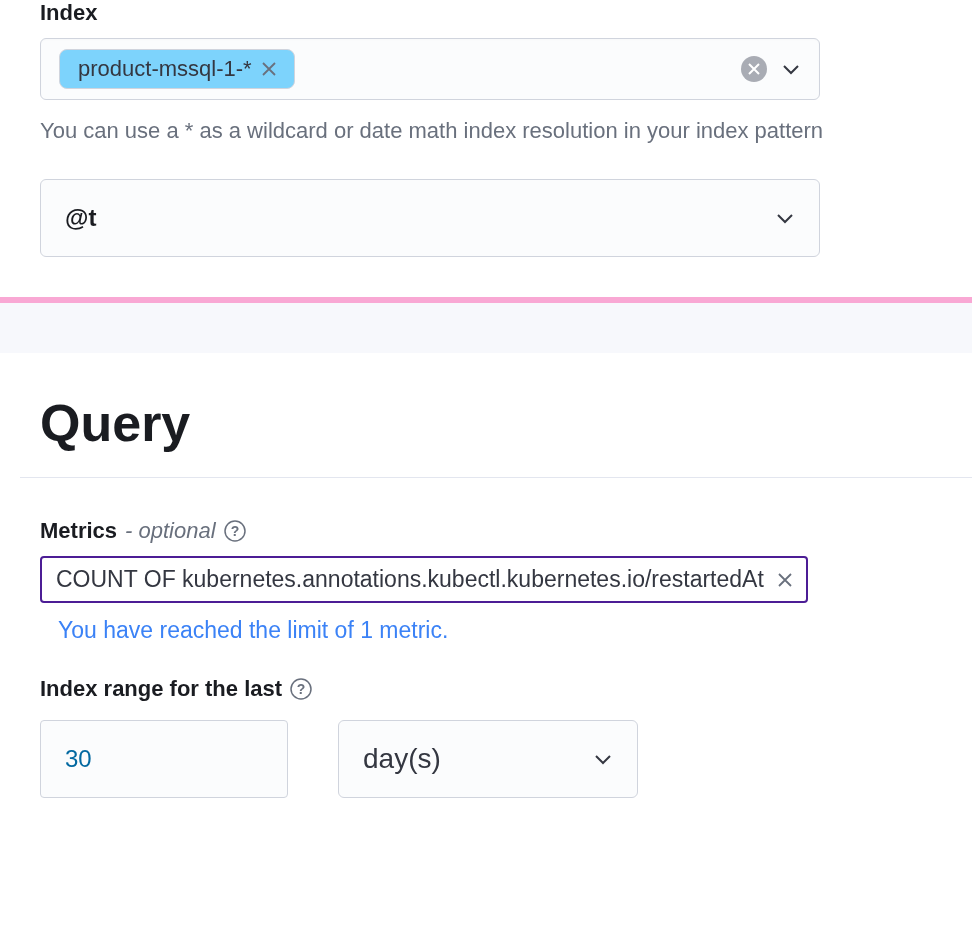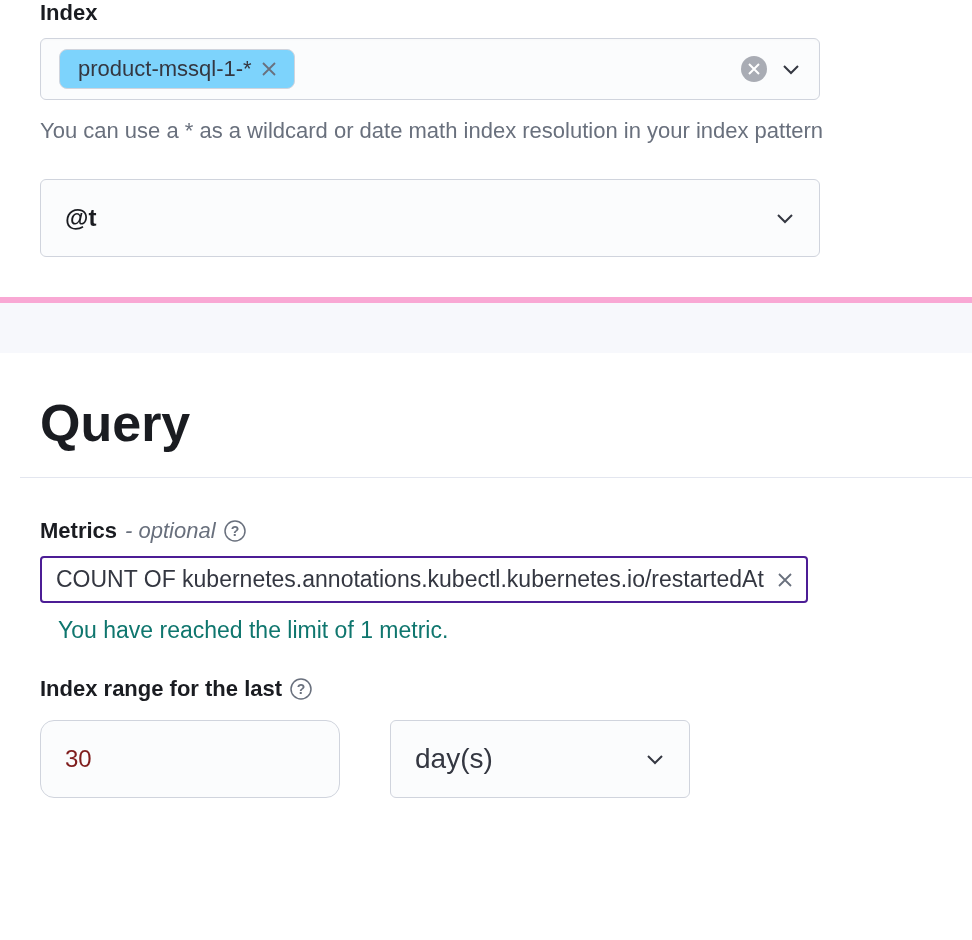--- a/index.html
+++ b/index.html
@@ -132,38 +132,38 @@
       background: #fff;
       border: 2px solid #4c1d95;
       border-radius: 4px;
       padding: 8px 14px;
       font-size: 23px;
       color: #343741;
       gap: 14px;
     }
     .limit-text {
       font-size: 23px;
-      color: #0f766e;
+      color: #3b82f6;
       margin-top: 14px;
       margin-left: 18px;
     }
     .time-range-row {
       display: flex;
       gap: 50px;
       margin-top: 18px;
     }
     .number-input {
       background: #fbfcfd;
       border: 1px solid #d0d4dd;
-      border-radius: 14px;
+      border-radius: 4px;
       padding: 0 24px;
       height: 78px;
-      width: 300px;
+      width: 248px;
       font-size: 24px;
-      color: #7f1d1d;
+      color: #0369a1;
       font-family: inherit;
     }
     .unit-select {
       display: flex;
       align-items: center;
       justify-content: space-between;
       background: #fbfcfd;
       border: 1px solid #d0d4dd;
       border-radius: 6px;
       padding: 0 24px;

